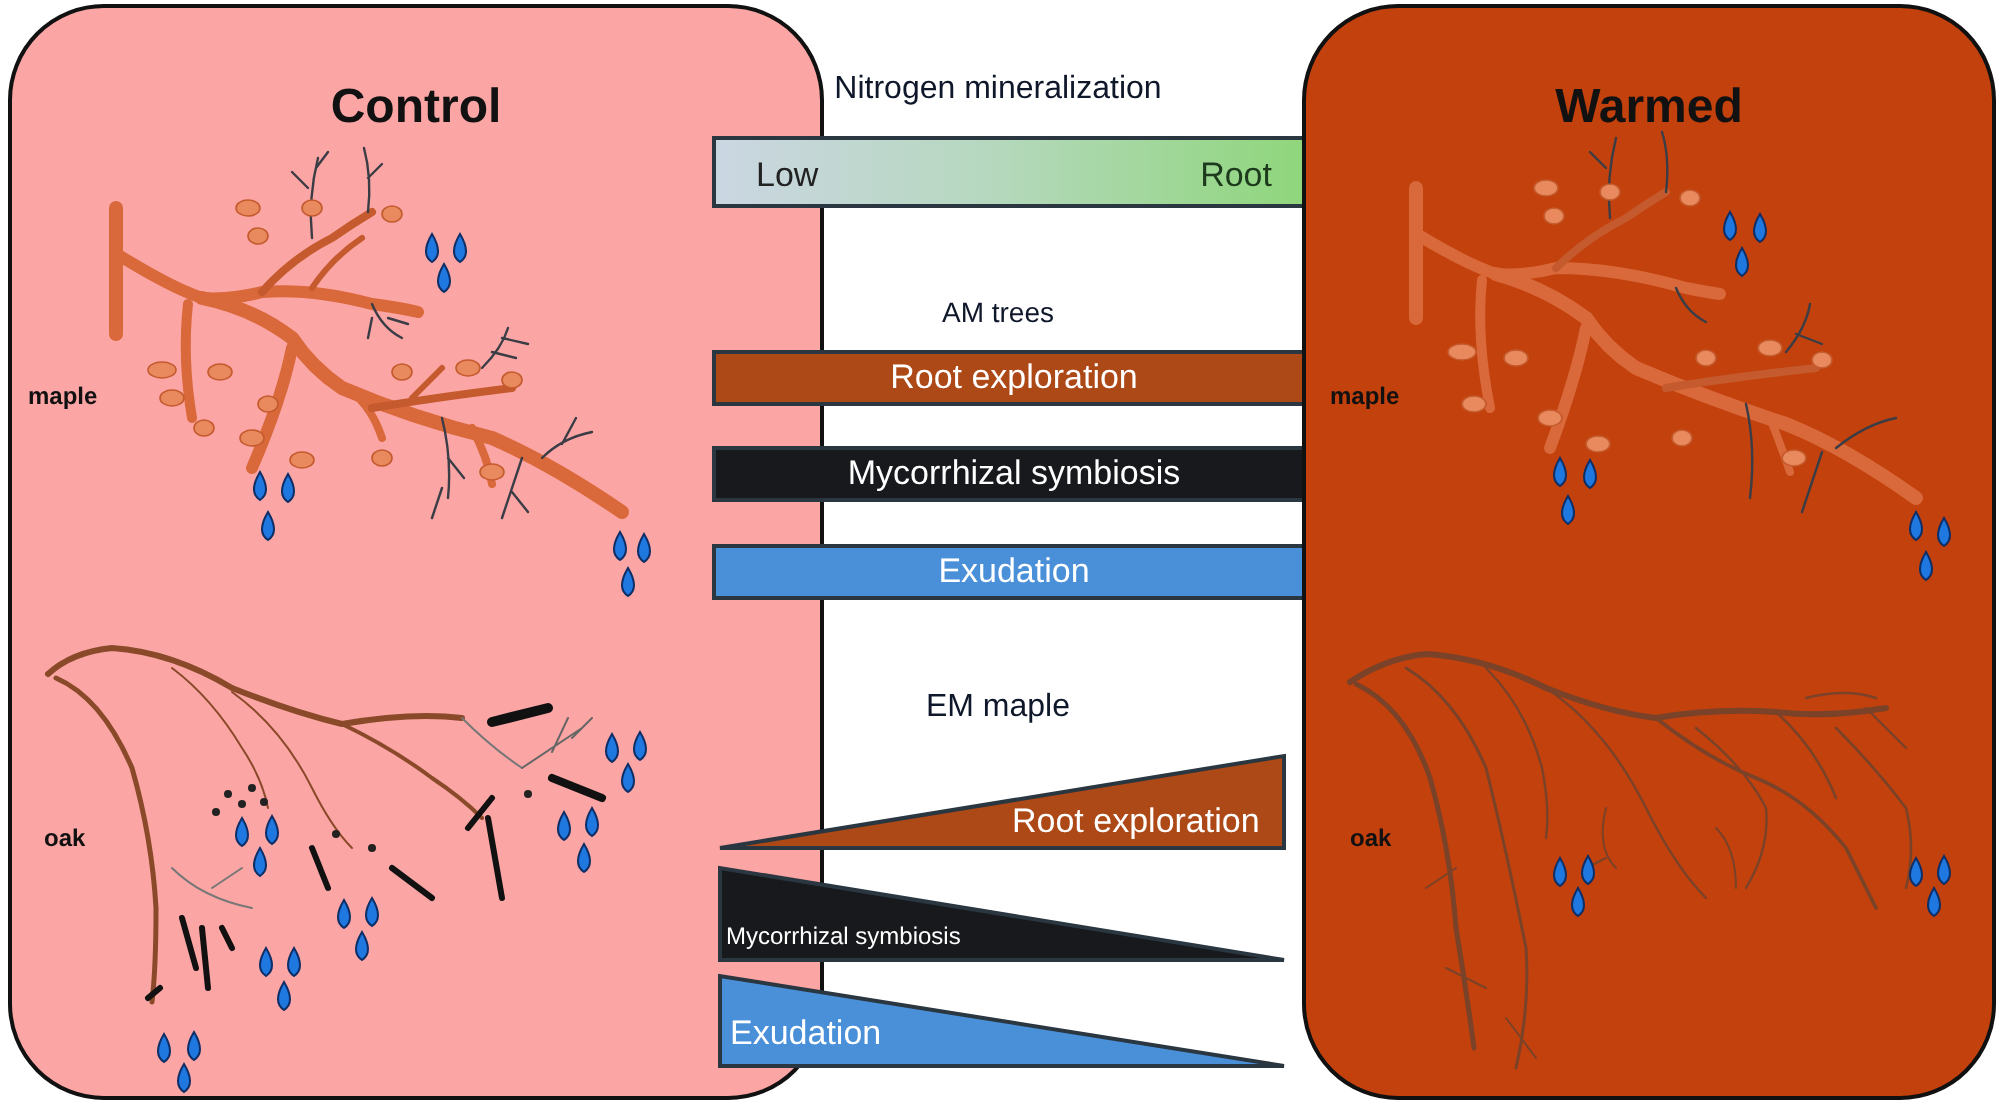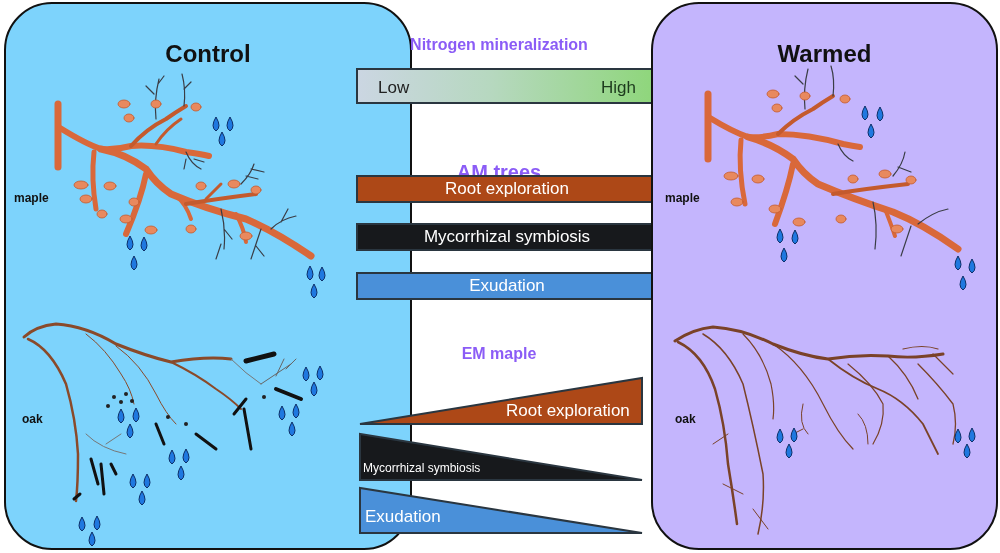--- a/index.html
+++ b/index.html
@@ -1,23 +1,23 @@
 <!DOCTYPE html>
 <html><head>
 <meta charset="utf-8">
 <style>
   html, body { margin:0; padding:0; background:#ffffff; }
   body { width:1000px; height:553px; position:relative; overflow:hidden; font-family:"Liberation Sans", "DejaVu Sans", sans-serif; }
   .panel { position:absolute; top:2px; height:548px; border:2px solid #111; border-radius:48px; box-sizing:border-box; overflow:hidden; }
-  .panel.left { left:4px; width:408px; background:#7dd3fc; }
-  .panel.right { left:651px; width:347px; background:#c4b5fd; }
+  .panel.left { left:4px; width:408px; background:#fca5a5; }
+  .panel.right { left:651px; width:347px; background:#c2410c; }
   .panel-title { position:absolute; top:36px; width:100%; text-align:center; font-weight:bold; font-size:24px; color:#111; }
   .species { position:absolute; font-weight:bold; font-size:12px; color:#111; }
   .panel svg.art { position:absolute; left:0; top:0; }
-  .mid-heading { position:absolute; left:354px; width:290px; text-align:center; font-weight:bold; color:#8b5cf6; }
+  .mid-heading { position:absolute; left:354px; width:290px; text-align:center; font-weight:normal; color:#0f172a; }
   .bar { position:absolute; left:356px; width:302px; height:32px; box-sizing:border-box; border:2px solid #2a3640; text-align:center; font-size:17px; line-height:28px; }
   #nbar { top:68px; height:36px; background:linear-gradient(90deg,#cbd6e2 0%,#b6d8bf 45%,#8ed67a 100%); text-align:left; }
   #nbar .low { position:absolute; left:20px; top:4px; font-size:17px; color:#222; }
   #nbar .high { position:absolute; right:20px; top:4px; font-size:17px; color:#1d3a1d; }
   #am-root { top:175px; background:#ad4817; color:#fff; height:28px; line-height:24px; }
   #am-myc { top:223px; background:#17191c; color:#fff; height:28px; line-height:24px; }
   #am-exu { top:272px; background:#4a90d9; color:#fff; height:28px; line-height:24px; }
   svg#em { position:absolute; left:354px; top:375px; }
   .em-label { position:absolute; color:#fff; }
 </style>
@@ -127,24 +127,24 @@
         <path d="M86 528 q6 10 0 14 q-6 -4 0 -14z"></path>
     </g>
   </svg>
   <div class="species" style="left:8px;top:187px;">maple</div>
   <div class="species" style="left:16px;top:408px;">oak</div>
 </div>
 
 <div class="mid-heading" style="top:36px;font-size:16px;">Nitrogen mineralization</div>
 <div class="bar" id="nbar">
   <span class="low">Low</span>
-  <span class="high">High</span>
+  <span class="high">Root</span>
 </div>
 
-<div class="mid-heading" style="top:161px;font-size:20px;">AM trees</div>
+<div class="mid-heading" style="top:148px;font-size:14px;">AM trees</div>
 <div class="bar" id="am-root">Root exploration</div>
 <div class="bar" id="am-myc">Mycorrhizal symbiosis</div>
 <div class="bar" id="am-exu">Exudation</div>
 
 <div class="mid-heading" style="top:345px;font-size:16px;">EM maple</div>
 <svg id="em" width="292" height="160">
   <polygon points="6,49 288,3 288,49" fill="#ad4817" stroke="#2a3640" stroke-width="2"></polygon>
   <polygon points="6,59 6,105 288,105" fill="#17191c" stroke="#2a3640" stroke-width="2"></polygon>
   <polygon points="6,113 6,158 288,158" fill="#4a90d9" stroke="#2a3640" stroke-width="2"></polygon>
 </svg>

